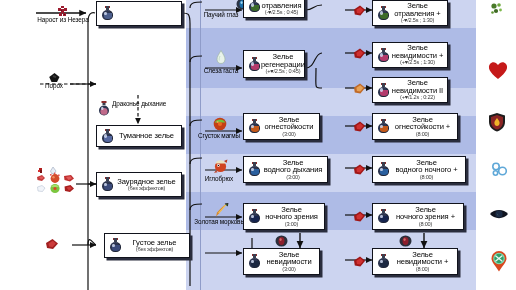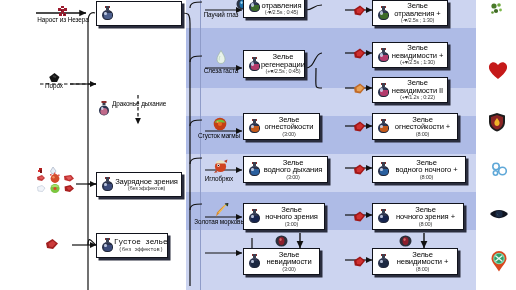--- a/index.html
+++ b/index.html
@@ -218,36 +218,48 @@
     <span class="pot">
       <i class="pcork"></i>
         <i class="pneck"></i>
         <i class="pbody"></i>
       <i class="pliq" style="background:#4c5f8d"></i>
         <i class="phl"></i>
       </span>
   </div>
 
 
+  <div class="box" style="left:96px;top:125px;width:86px;height:22px;">
+    <span class="pot">
+      <i class="pcork"></i>
+        <i class="pneck"></i>
+        <i class="pbody"></i>
+      <i class="pliq" style="background:#5668a0"></i>
+        <i class="phl"></i>
+      </span>
+    <span class="txt">
+      <span class="nm">Туманное зелье</span>
+    </span>
+  </div>
 
   <div class="box" style="left:96px;top:172px;width:86px;height:25px;">
     <span class="pot">
       <i class="pcork"></i>
         <i class="pneck"></i>
         <i class="pbody"></i>
       <i class="pliq" style="background:#3a4a7a"></i>
         <i class="phl"></i>
       </span>
     <span class="txt">
-      <span class="nm">Заурядное зрения</span>
+      <span class="nm">Заурядное зелье</span>
       <span class="sub">(без эффектов)</span>
     </span>
   </div>
 
-  <div class="box" style="left:96px;top:233px;width:72px;height:25px;font-family:Liberation Mono, monospace;">
+  <div class="box" style="left:104px;top:233px;width:86px;height:25px;">
     <span class="pot">
       <i class="pcork"></i>
         <i class="pneck"></i>
         <i class="pbody"></i>
       <i class="pliq" style="background:#3a4a7a"></i>
         <i class="phl"></i>
       </span>
     <span class="txt">
       <span class="nm">Густое зелье</span>
       <span class="sub">(без эффектов)</span>

